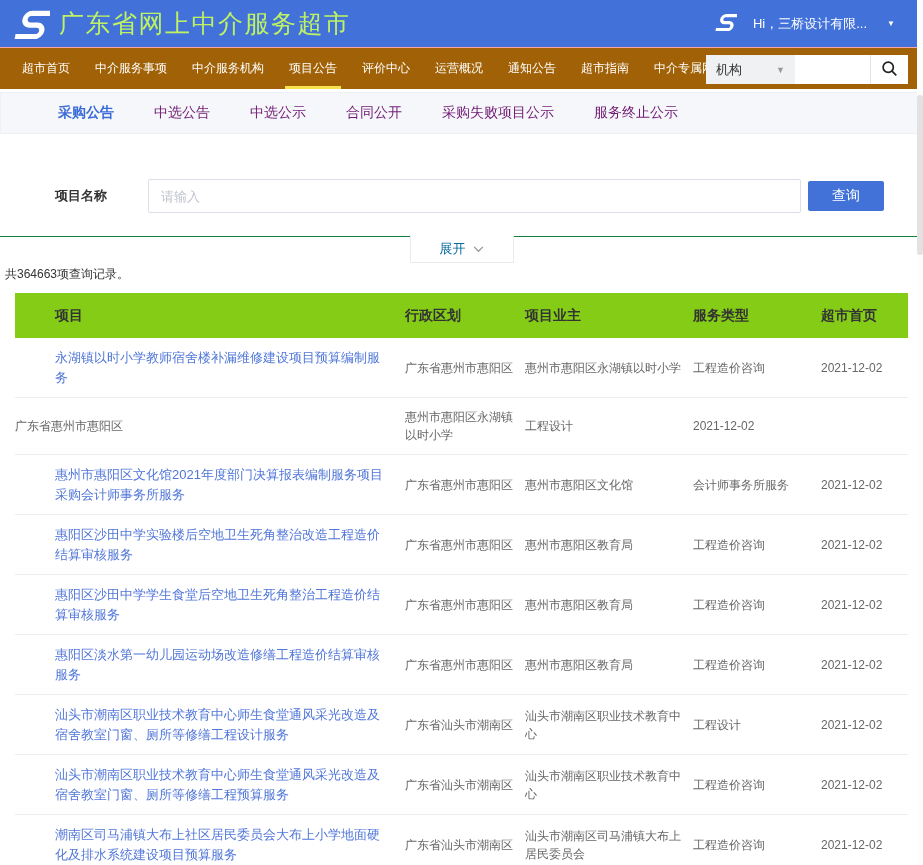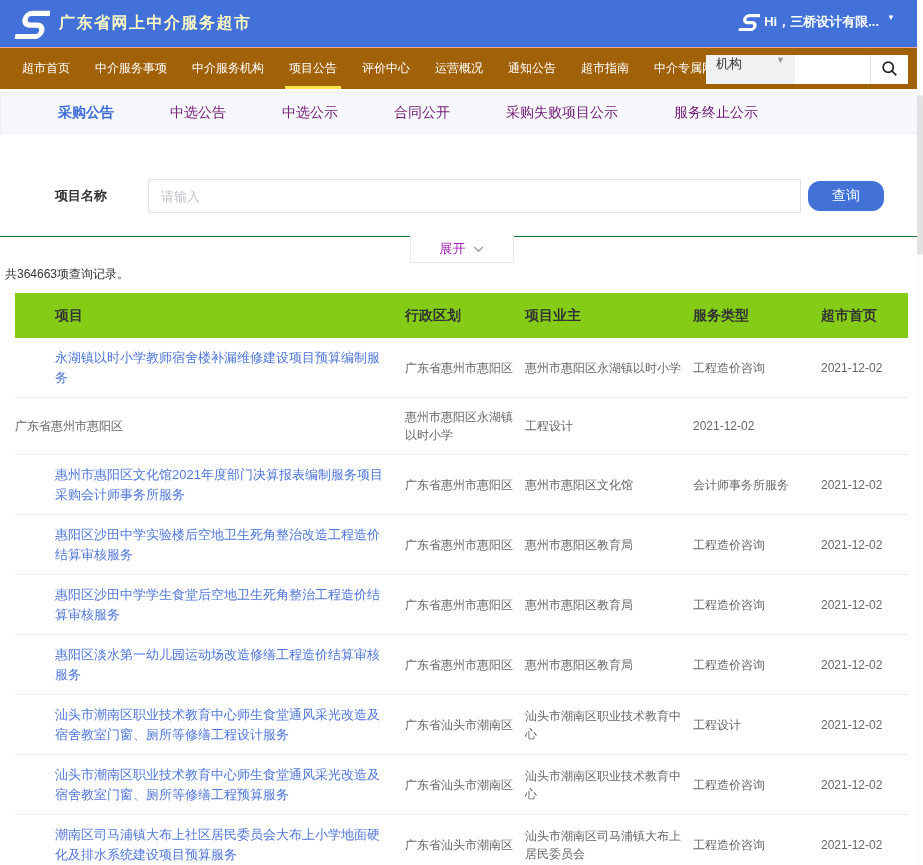--- a/index.html
+++ b/index.html
@@ -9,77 +9,77 @@
     background: #fff;
     font-family: "Liberation Sans", "DejaVu Sans", sans-serif;
     color: #333;
   }
   
   .topbar {
     height: 47px; background: #4171d9;
     display: flex; align-items: center; padding: 0 14px;
   }
   .logo-big { display: inline-flex; margin-right: 9px; }
-  .site-title { color: #fef9c3; font-size: 16px; font-weight: bold; letter-spacing: 1.5px; }
-  .user-area { margin-left: auto; margin-right: 14px; display: flex; gap: 4px; color: #fff; font-size: 13px; cursor: pointer; font-weight: bold; }
+  .site-title { color: #bef264; font-size: 25px; font-weight: normal; letter-spacing: 1.5px; }
+  .user-area { margin-left: auto; margin-right: 14px; display: flex; align-items: center; gap: 16px; color: #fff; font-size: 13px; cursor: pointer; }
   .caret-down { font-size: 8px; margin-left: 4px; }
   
   .mainnav {
     position: relative; height: 42px; background: #a16207;
     border-top: 1px solid #fca5a5;
     display: flex; align-items: stretch; padding-left: 22px;
   }
   .nav-items { display: flex; align-items: stretch; }
   .nav-item {
     position: relative; color: #fff; font-size: 12px;
     display: flex; align-items: center; margin-right: 25px; cursor: pointer; white-space: nowrap;
   }
   .nav-item.active::after {
     content: ""; position: absolute; left: -4px; right: -4px; bottom: 0;
     height: 3px; background: #f6e24a;
   }
   .nav-search { position: absolute; right: 15px; top: 7px; height: 29px; display: flex; align-items: stretch; }
   .search-cat {
-    width: 89px; background: #f0f1f2; display: flex; 
+    width: 89px; background: #f0f1f2; display: flex; align-items: center;
     justify-content: space-between; padding: 0 10px; font-size: 13px; color: #333; cursor: pointer;
   }
   .cat-caret { color: #999; font-size: 9px; }
   .search-input { width: 75px; border: none; outline: none; background: #fff; padding: 0 6px; font-size: 13px; }
   .search-btn { width: 38px; background: #fff; border: none; border-left: 1px solid #e3e3e3; display: flex; align-items: center; justify-content: center; cursor: pointer; }
   
   .tabbar {
     margin-top: 3px; height: 42px; background: #f6f7fa;
     border: 1px solid #eef0f4; border-bottom: 1px solid #eef0f4;
-    display: flex; align-items: center; padding-left: 57px; gap: 56px;
+    display: flex; align-items: center; padding-left: 57px; gap: 40px;
   }
   .tab-item { font-size: 14px; color: #701a75; cursor: pointer; white-space: nowrap; }
   .tab-item.active { color: #3a6bd8; font-weight: bold; }
   
   .filter-panel {
     position: relative; background: #fff; height: 103px;
     border-bottom: 1px solid #15803d;
   }
   .filter-row { display: flex; align-items: center; padding-top: 45px; padding-left: 55px; }
   .filter-label { font-size: 13px; font-weight: 600; color: #333; width: 93px; }
   .filter-input {
     width: 653px; height: 31px; border: 1px solid #dcdfe6; border-radius: 2px;
     padding: 16px 12px; font-size: 13px; outline: none; color: #333;
   }
   .filter-input::placeholder { color: #c0c4cc; }
   .query-btn {
     margin-left: 7px; width: 76px; height: 30px; background: #4272d8; color: #fff;
-    border: none; border-radius: 12px; font-size: 14px; cursor: pointer;
+    border: none; border-radius: 2px; font-size: 14px; cursor: pointer;
     font-family: Liberation Serif, serif;
   }
   .expand-tab {
     position: absolute; left: 50%; transform: translateX(-50%); bottom: -27px;
     width: 104px; height: 28px; background: #fff;
     border: 1px solid #e8ebf0; border-top: none;
     display: flex; align-items: center; justify-content: center; gap: 7px;
-    color: #a21caf; font-size: 13px; cursor: pointer; z-index: 2;
+    color: #0369a1; font-size: 13px; cursor: pointer; z-index: 2;
   }
   
   .summary { margin: 29px 0 10px 5px; font-size: 12px; color: #333; }
   
   .table { margin: 0 15px; }
   .thead, .trow {
     display: grid;
     grid-template-columns: 390px 120px 168px 128px 1fr;
     align-items: center;
   }

